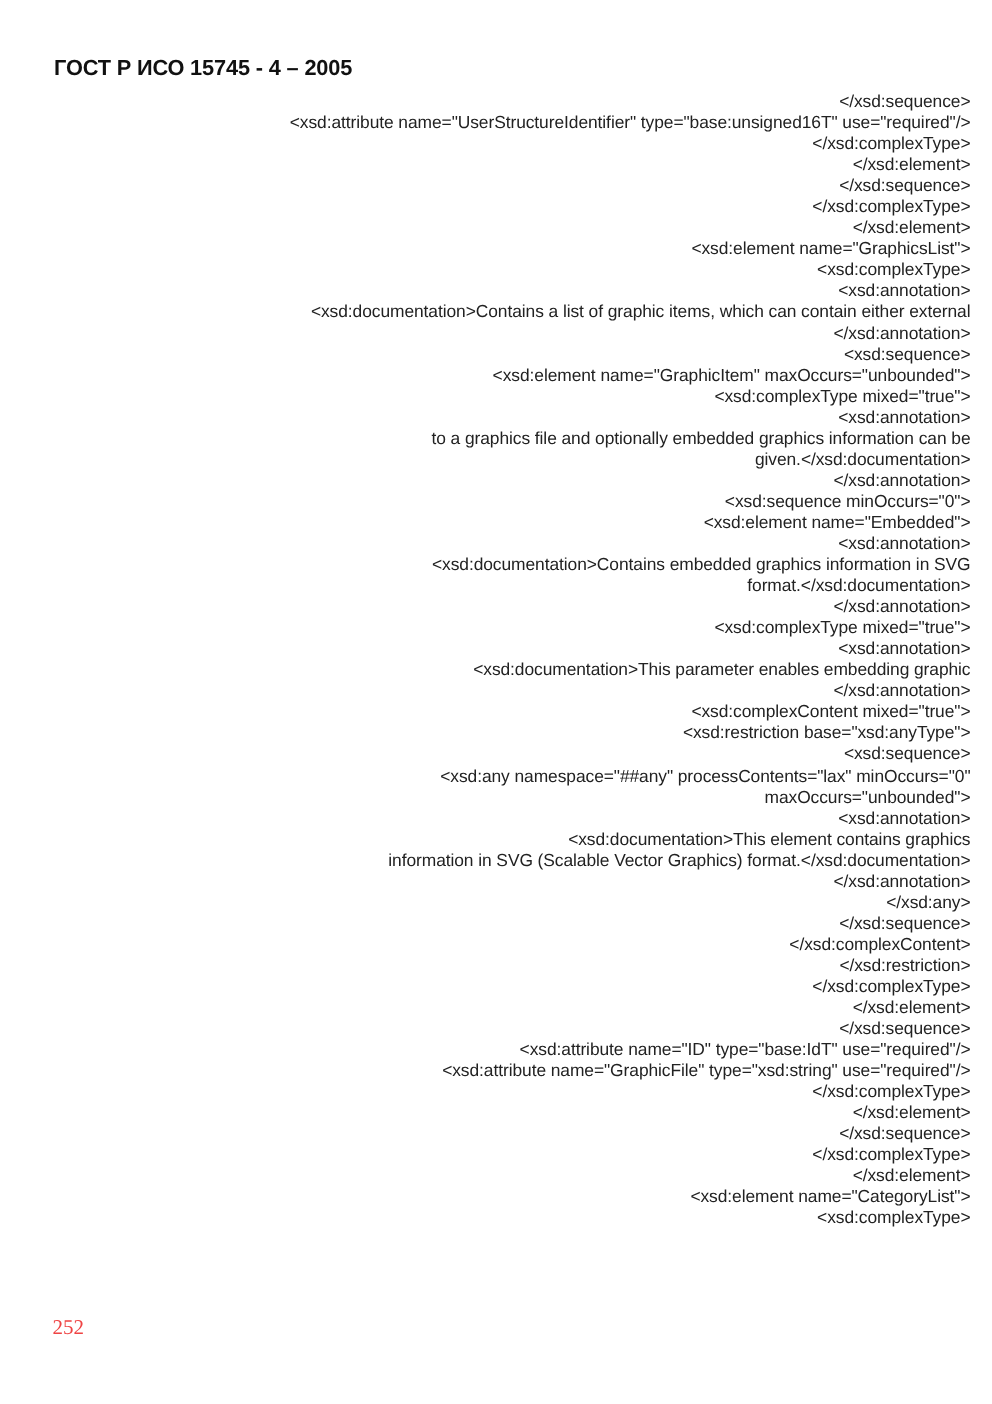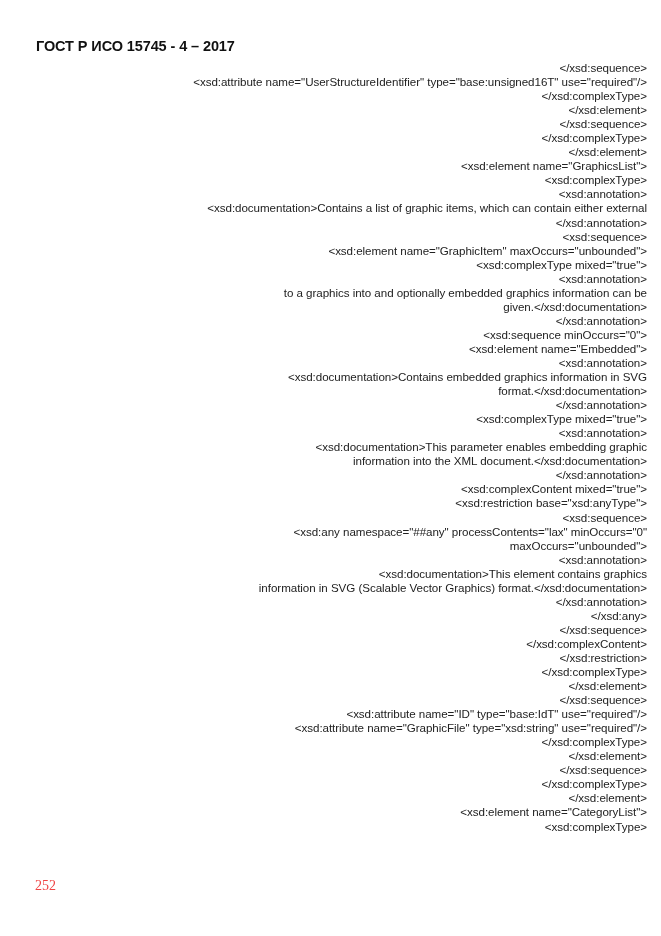--- a/index.html
+++ b/index.html
@@ -19,52 +19,51 @@
     }
     .code .line { white-space: pre; height: 14.05px; }
     .page-number {
       position: absolute; left: 35px; top: 878px;
       font-family: "Liberation Serif", serif; font-size: 14px; color: #ef4444;
     }
   </style>
 </head>
 <body>
 
-<div class="header">ГОСТ Р ИСО 15745 - 4 – 2017</div>
+<div class="header">ГОСТ Р ИСО 15745 - 4 – 2005</div>
 
 <div class="code" id="code-block">
     <div class="line">&lt;/xsd:sequence&gt;</div>
     <div class="line">&lt;xsd:attribute name="UserStructureIdentifier" type="base:unsigned16T" use="required"/&gt;</div>
     <div class="line">&lt;/xsd:complexType&gt;</div>
     <div class="line">&lt;/xsd:element&gt;</div>
     <div class="line">&lt;/xsd:sequence&gt;</div>
     <div class="line">&lt;/xsd:complexType&gt;</div>
     <div class="line">&lt;/xsd:element&gt;</div>
     <div class="line">&lt;xsd:element name="GraphicsList"&gt;</div>
     <div class="line">&lt;xsd:complexType&gt;</div>
     <div class="line">&lt;xsd:annotation&gt;</div>
     <div class="line">&lt;xsd:documentation&gt;Contains a list of graphic items, which can contain either external</div>
     <div class="line">&lt;/xsd:annotation&gt;</div>
     <div class="line">&lt;xsd:sequence&gt;</div>
     <div class="line">&lt;xsd:element name="GraphicItem" maxOccurs="unbounded"&gt;</div>
     <div class="line">&lt;xsd:complexType mixed="true"&gt;</div>
     <div class="line">&lt;xsd:annotation&gt;</div>
-    <div class="line">to a graphics into and optionally embedded graphics information can be</div>
+    <div class="line">to a graphics file and optionally embedded graphics information can be</div>
     <div class="line">given.&lt;/xsd:documentation&gt;</div>
     <div class="line">&lt;/xsd:annotation&gt;</div>
     <div class="line">&lt;xsd:sequence minOccurs="0"&gt;</div>
     <div class="line">&lt;xsd:element name="Embedded"&gt;</div>
     <div class="line">&lt;xsd:annotation&gt;</div>
     <div class="line">&lt;xsd:documentation&gt;Contains embedded graphics information in SVG</div>
     <div class="line">format.&lt;/xsd:documentation&gt;</div>
     <div class="line">&lt;/xsd:annotation&gt;</div>
     <div class="line">&lt;xsd:complexType mixed="true"&gt;</div>
     <div class="line">&lt;xsd:annotation&gt;</div>
     <div class="line">&lt;xsd:documentation&gt;This parameter enables embedding graphic</div>
-    <div class="line">information into the XML document.&lt;/xsd:documentation&gt;</div>
     <div class="line">&lt;/xsd:annotation&gt;</div>
     <div class="line">&lt;xsd:complexContent mixed="true"&gt;</div>
     <div class="line">&lt;xsd:restriction base="xsd:anyType"&gt;</div>
     <div class="line">&lt;xsd:sequence&gt;</div>
     <div class="line">&lt;xsd:any namespace="##any" processContents="lax" minOccurs="0"</div>
     <div class="line">maxOccurs="unbounded"&gt;</div>
     <div class="line">&lt;xsd:annotation&gt;</div>
     <div class="line">&lt;xsd:documentation&gt;This element contains graphics</div>
     <div class="line">information in SVG (Scalable Vector Graphics) format.&lt;/xsd:documentation&gt;</div>
     <div class="line">&lt;/xsd:annotation&gt;</div>

